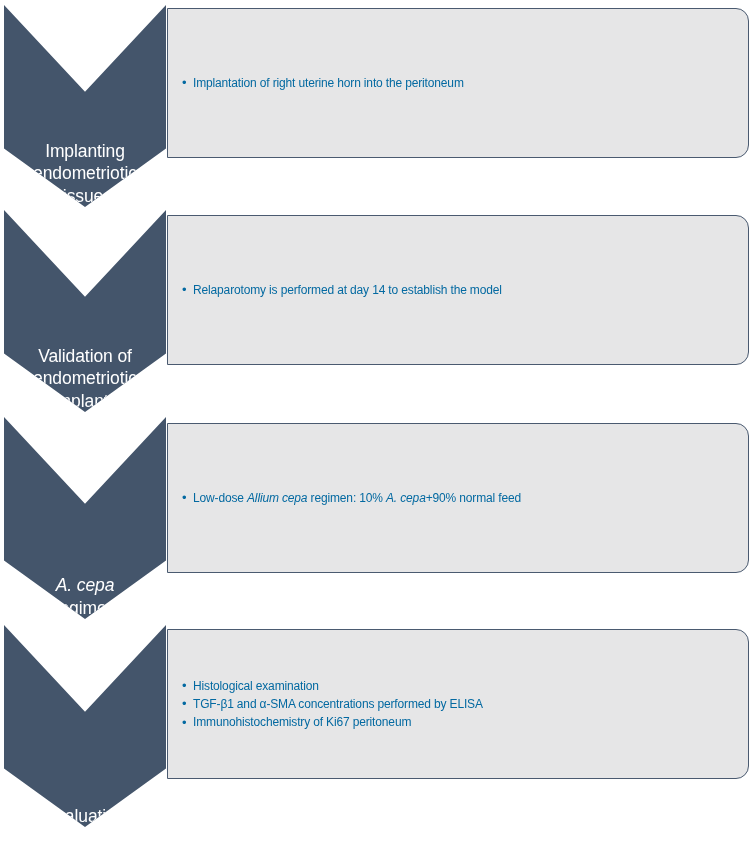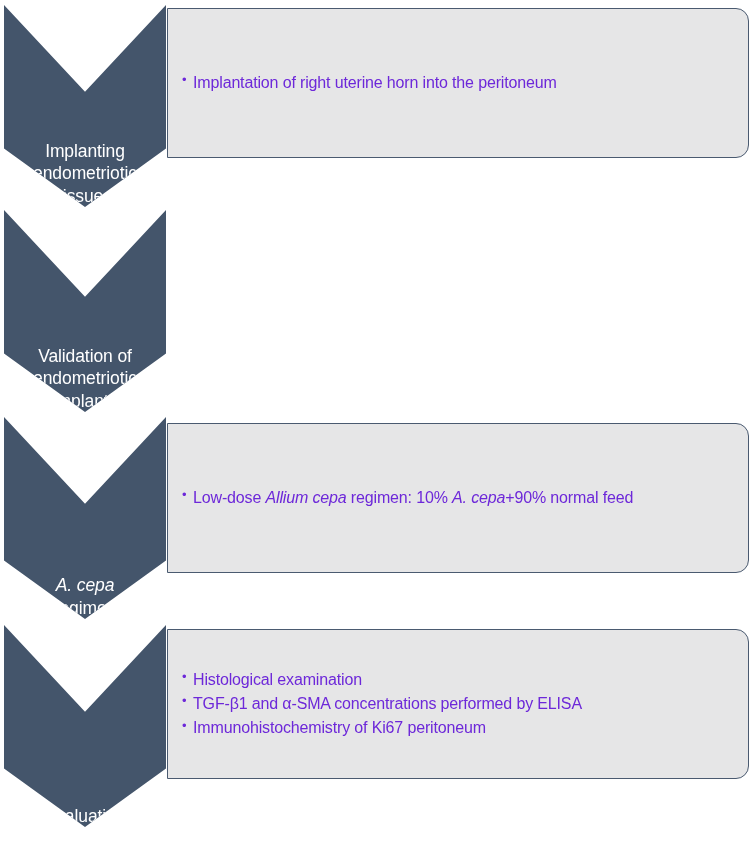--- a/index.html
+++ b/index.html
@@ -72,22 +72,22 @@
     justify-content: center;
   }
 
   .panel-list {
     margin: 0;
     padding: 0 10px 0 14px;
     list-style: none;
   }
 
   .panel-list li {
-    color: #6d28d9;
-    font-size: 16px;
+    color: #0369a1;
+    font-size: 12px;
     line-height: 1.52;
     letter-spacing: -0.15px;
     position: relative;
     padding-left: 11px;
     white-space: nowrap;
   }
   .panel-list li::before {
     content: "\2022";
     position: absolute;
     left: 0;
@@ -123,20 +123,25 @@
       <ul class="panel-list">
           <li>Implantation of right uterine horn into the peritoneum</li>
         </ul>
     </div>
   </div>
 
   <div class="stage" id="stage-1">
     <div class="chevron">
       <div class="chevron-label">Validation of<br>endometriotic<br>implants</div>
     </div>
+    <div class="panel">
+      <ul class="panel-list">
+          <li>Relaparotomy is performed at day 14 to establish the model</li>
+        </ul>
+    </div>
   </div>
 
   <div class="stage" id="stage-2">
     <div class="chevron">
       <div class="chevron-label"><em>A. cepa</em><br>regimen</div>
     </div>
     <div class="panel">
       <ul class="panel-list">
           <li>Low-dose <em>Allium cepa</em> regimen: 10% <em>A. cepa</em>+90% normal feed</li>
         </ul>

